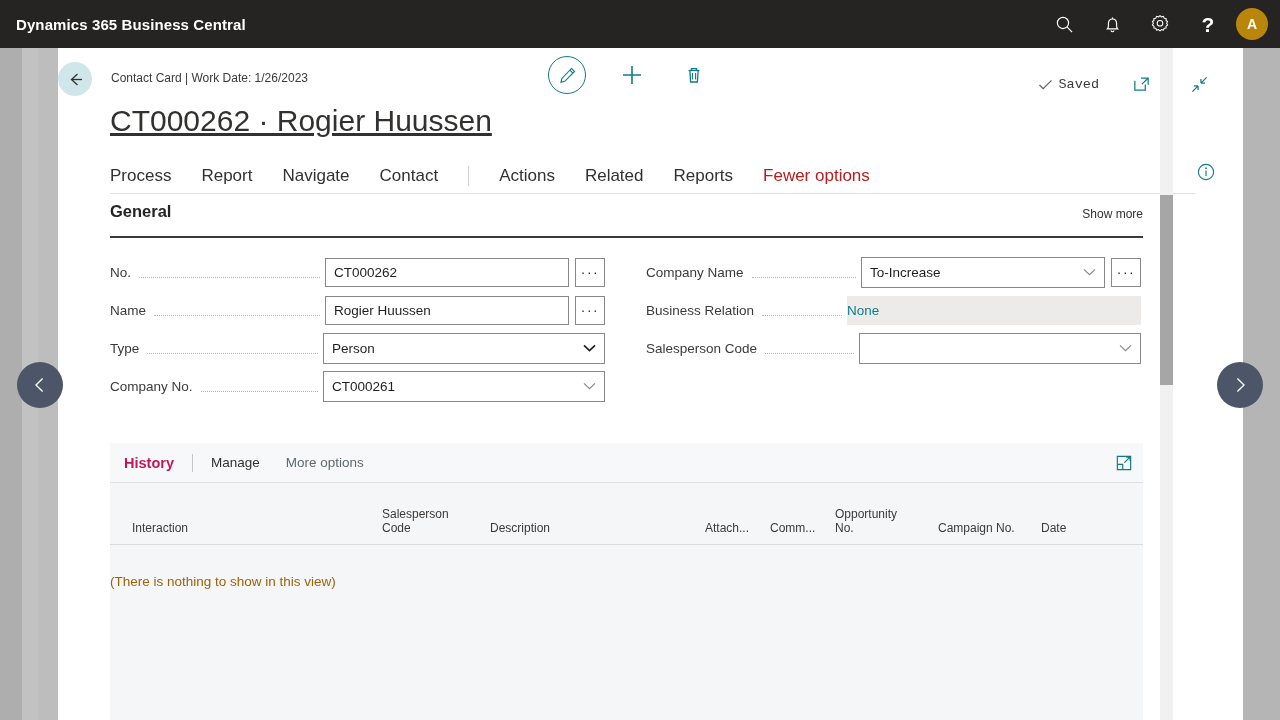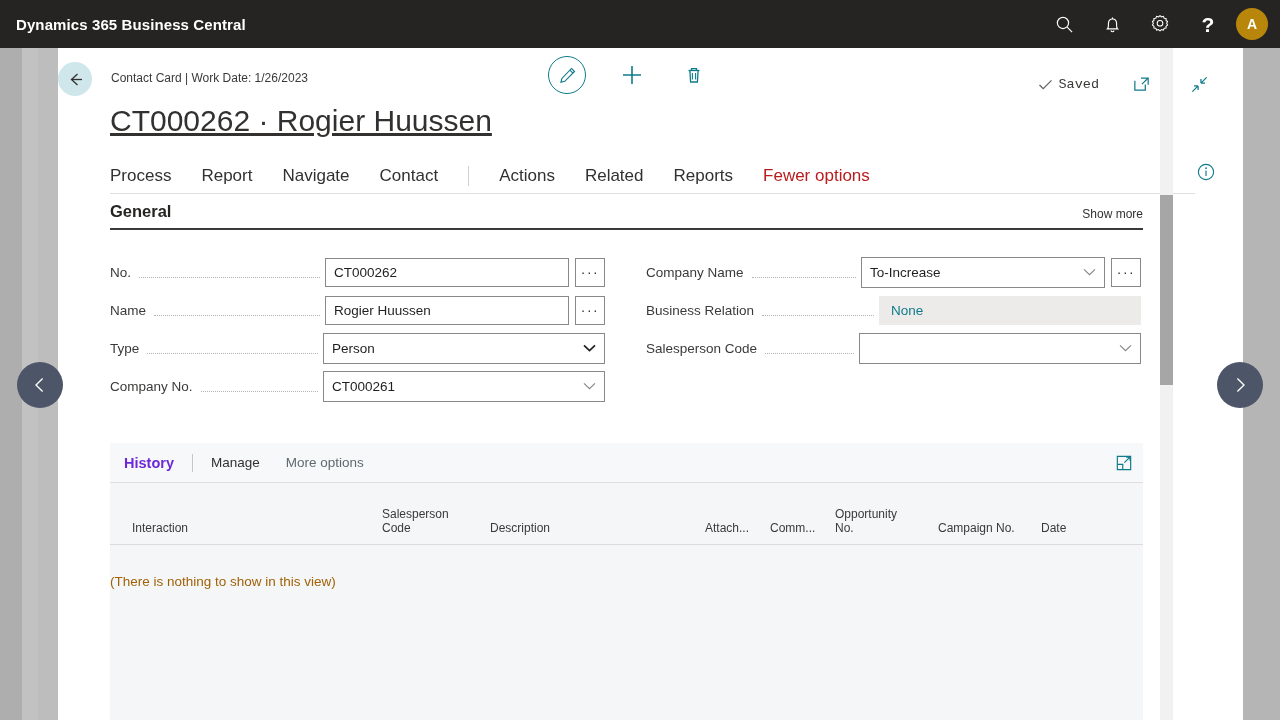--- a/index.html
+++ b/index.html
@@ -104,21 +104,21 @@
   .menu-sep { width: 1px; height: 20px; background: #d2d0ce; margin-right: 30px; }
   .info-icon {
     position: absolute; right: 28px; top: 115px;
     width: 18px; height: 18px; cursor: pointer;
   }
 
   
   .section-head {
     position: absolute; left: 52px; top: 154px; width: 1033px;
     display: flex; align-items: flex-end; justify-content: space-between;
-    border-bottom: 2px solid #3b3a39; padding-bottom: 7px;
+    border-bottom: 2px solid #3b3a39; padding-bottom: 15px;
   }
   .section-title { font-size: 16.5px; font-weight: bold; color: #252423; }
   .show-more { font-size: 12px; color: #323130; cursor: pointer; }
 
   
   .form { position: absolute; left: 52px; top: 205px; width: 1090px; }
   .form-col { position: absolute; top: 0; }
   .col-left  { left: 0; width: 495px; }
   .col-right { left: 536px; width: 495px; }
   .field { display: flex; align-items: center; height: 38px; margin-bottom: 0px; }
@@ -145,34 +145,34 @@
     width: 282px; height: 31px; border: 1px solid #8a8886; background: #fff;
     font-size: 13.5px; color: #201f1e; padding: 0 26px 0 8px;
     display: flex; align-items: center; cursor: pointer; position: relative;
   }
   .dropdown.w244 { width: 244px; }
   .dropdown .chev {
     position: absolute; right: 8px; top: 50%; transform: translateY(-50%);
     display: flex; align-items: center;
   }
   .readonly {
-    width: 262px; height: 29px; background: #edebe9; border: none;
-    font-size: 13.5px; color: #0f7b8a; padding: 0 12px;
+    width: 294px; height: 29px; background: #edebe9; border: none;
+    font-size: 13.5px; color: #0f7b8a; padding: 0 0;
     display: flex; align-items: center;
   }
   .row-wrap { display: flex; align-items: center; }
 
   
   .history-bar {
     position: absolute; left: 52px; top: 395px; width: 1033px; height: 40px;
     background: #f7f8fa; display: flex; align-items: center;
     border-bottom: 1px solid #e1dfdd;
   }
   .hist-tab {
-    font-size: 14.5px; font-weight: bold; color: #6d28d9; margin-left: 14px; cursor: pointer;
+    font-size: 14.5px; font-weight: bold; color: #be185d; margin-left: 14px; cursor: pointer;
   }
   .hist-sep { width: 1px; height: 18px; background: #c8c6c4; margin: 0 18px; }
   .hist-link { font-size: 13.5px; color: #323130; margin-right: 26px; cursor: pointer; }
   .hist-link.muted { color: #5d6b6e; }
   .hist-expand { margin-left: auto; margin-right: 10px; cursor: pointer; display: flex; }
 
   
   .table {
     position: absolute; left: 52px; top: 435px; width: 1033px; height: 237px;
     background: #f5f6f8;

